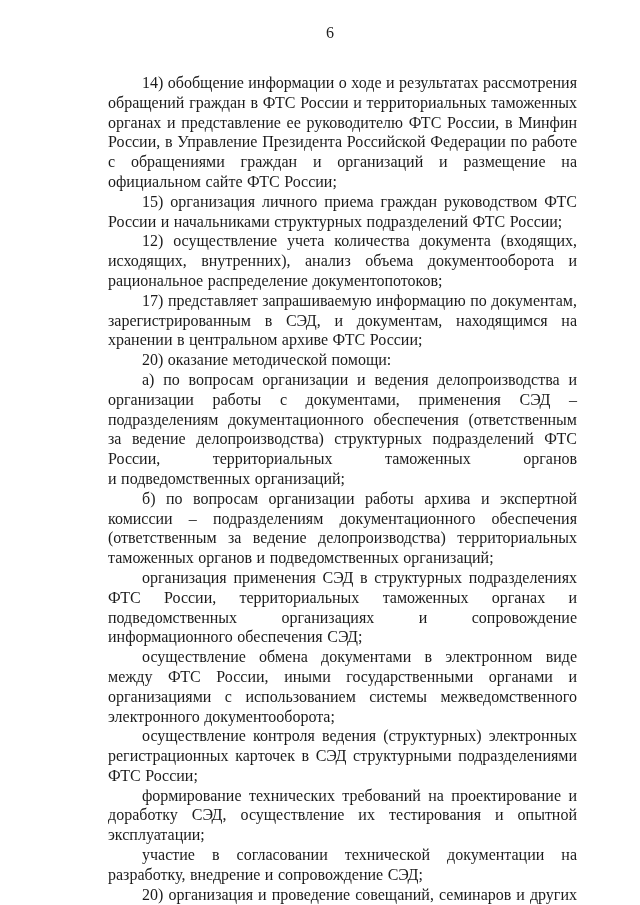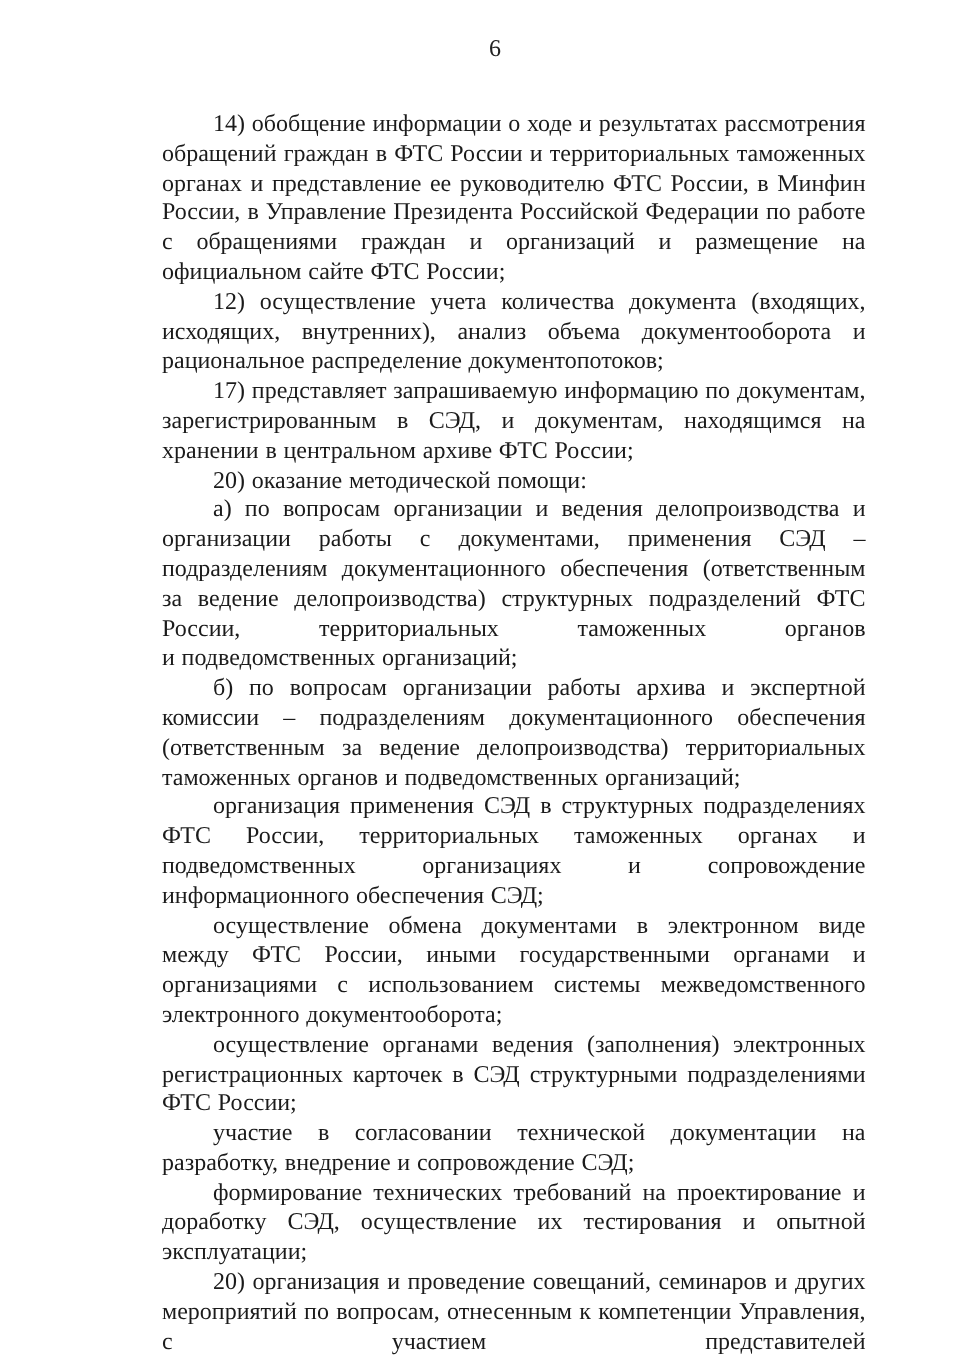--- a/index.html
+++ b/index.html
@@ -45,25 +45,26 @@
   }
 </style>
 </head>
 <body>
 
 <div class="page">
   <div class="page-number">6</div>
 
   <div class="content">
     <p class="para">14) обобщение информации о ходе и результатах рассмотрения обращений граждан в ФТС России и территориальных таможенных органах и представление ее руководителю ФТС России, в Минфин России, в Управление Президента Российской Федерации по работе с обращениями граждан и организаций и&nbsp;размещение на официальном сайте ФТС России;</p>
+    <p class="para">15) организация личного приема граждан руководством ФТС России и&nbsp;начальниками структурных подразделений ФТС России;</p>
     <p class="para">12) осуществление учета количества документа (входящих, исходящих, внутренних), анализ объема документооборота и рациональное распределение документопотоков;</p>
     <p class="para">17) представляет запрашиваемую информацию по документам, зарегистрированным в СЭД, и документам, находящимся на хранении в&nbsp;центральном архиве ФТС России;</p>
     <p class="para">20) оказание методической помощи:</p>
     <p class="para">а) по вопросам организации и ведения делопроизводства и организации работы с документами, применения СЭД – подразделениям документационного обеспечения (ответственным за ведение делопроизводства) структурных подразделений ФТС России, территориальных таможенных органов и&nbsp;подведомственных организаций;</p>
     <p class="para">б) по вопросам организации работы архива и экспертной комиссии – подразделениям документационного обеспечения (ответственным за ведение делопроизводства) территориальных таможенных органов и подведомственных организаций;</p>
     <p class="para">организация применения СЭД в структурных подразделениях ФТС России, территориальных таможенных органах и подведомственных организациях и&nbsp;сопровождение информационного обеспечения СЭД;</p>
     <p class="para">осуществление обмена документами в электронном виде между ФТС России, иными государственными органами и организациями с&nbsp;использованием системы межведомственного электронного документооборота;</p>
-    <p class="para">осуществление органами ведения (заполнения) электронных регистрационных карточек в СЭД структурными подразделениями ФТС России;</p>
+    <p class="para">осуществление контроля ведения (структурных) электронных регистрационных карточек в СЭД структурными подразделениями ФТС России;</p>
+    <p class="para">формирование технических требований на проектирование и доработку СЭД, осуществление их тестирования и опытной эксплуатации;</p>
     <p class="para">участие в согласовании технической документации на разработку, внедрение и сопровождение СЭД;</p>
-    <p class="para">формирование технических требований на проектирование и доработку СЭД, осуществление их тестирования и опытной эксплуатации;</p>
     <p class="para cut">20) организация и проведение совещаний, семинаров и других мероприятий по вопросам, отнесенным к компетенции Управления, с участием представителей</p>
   </div>
 </div>
 
 </body></html>

